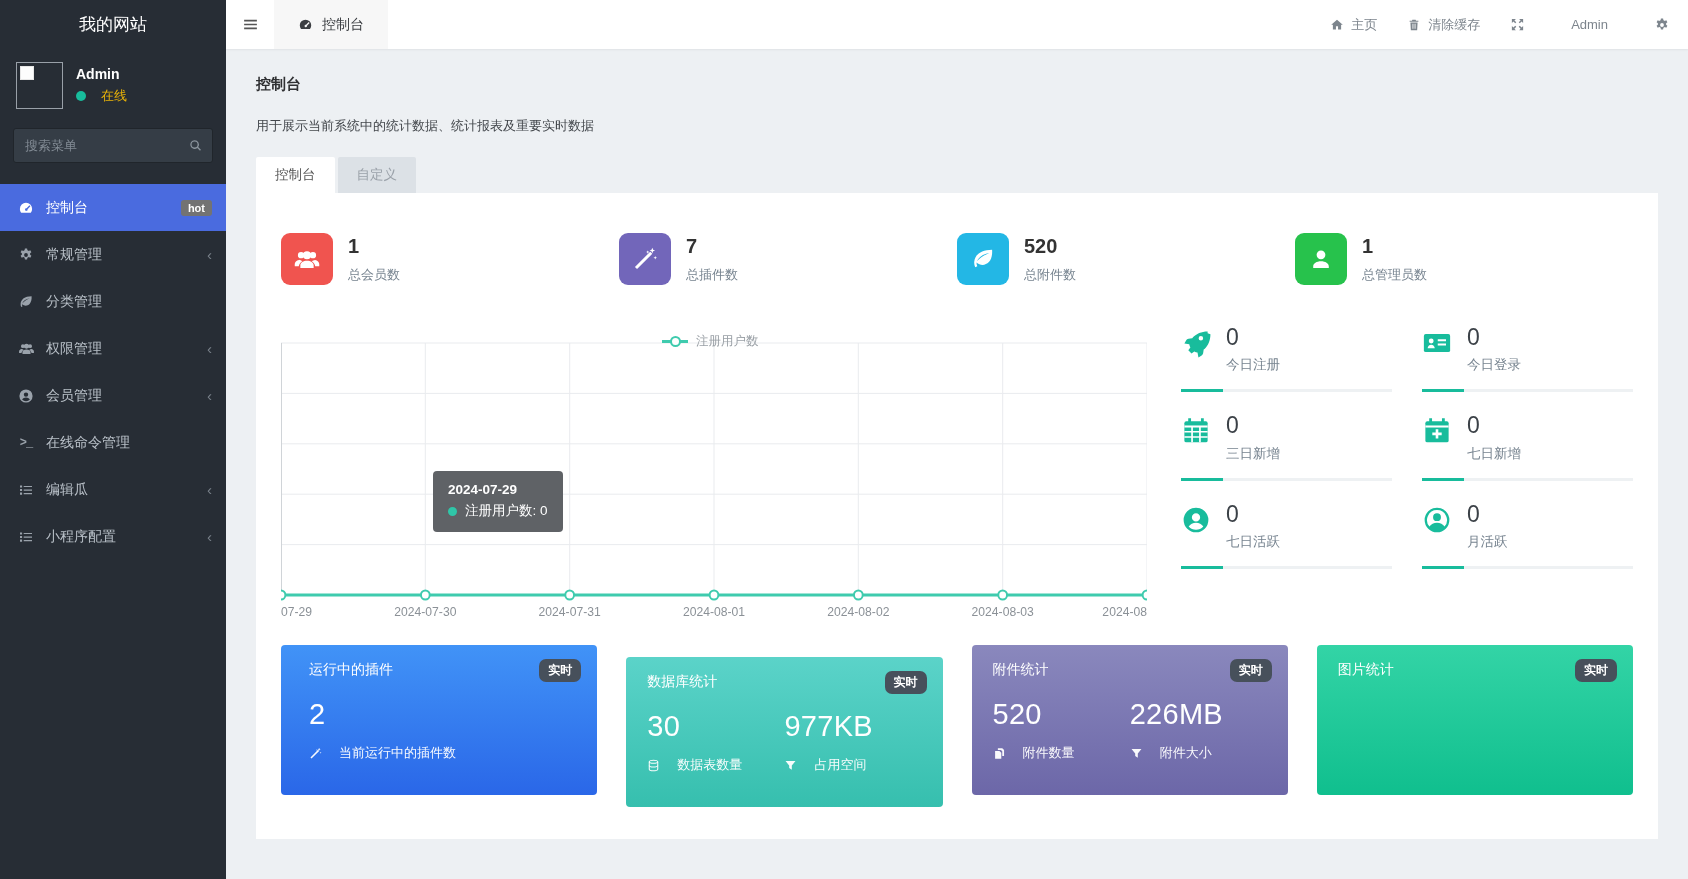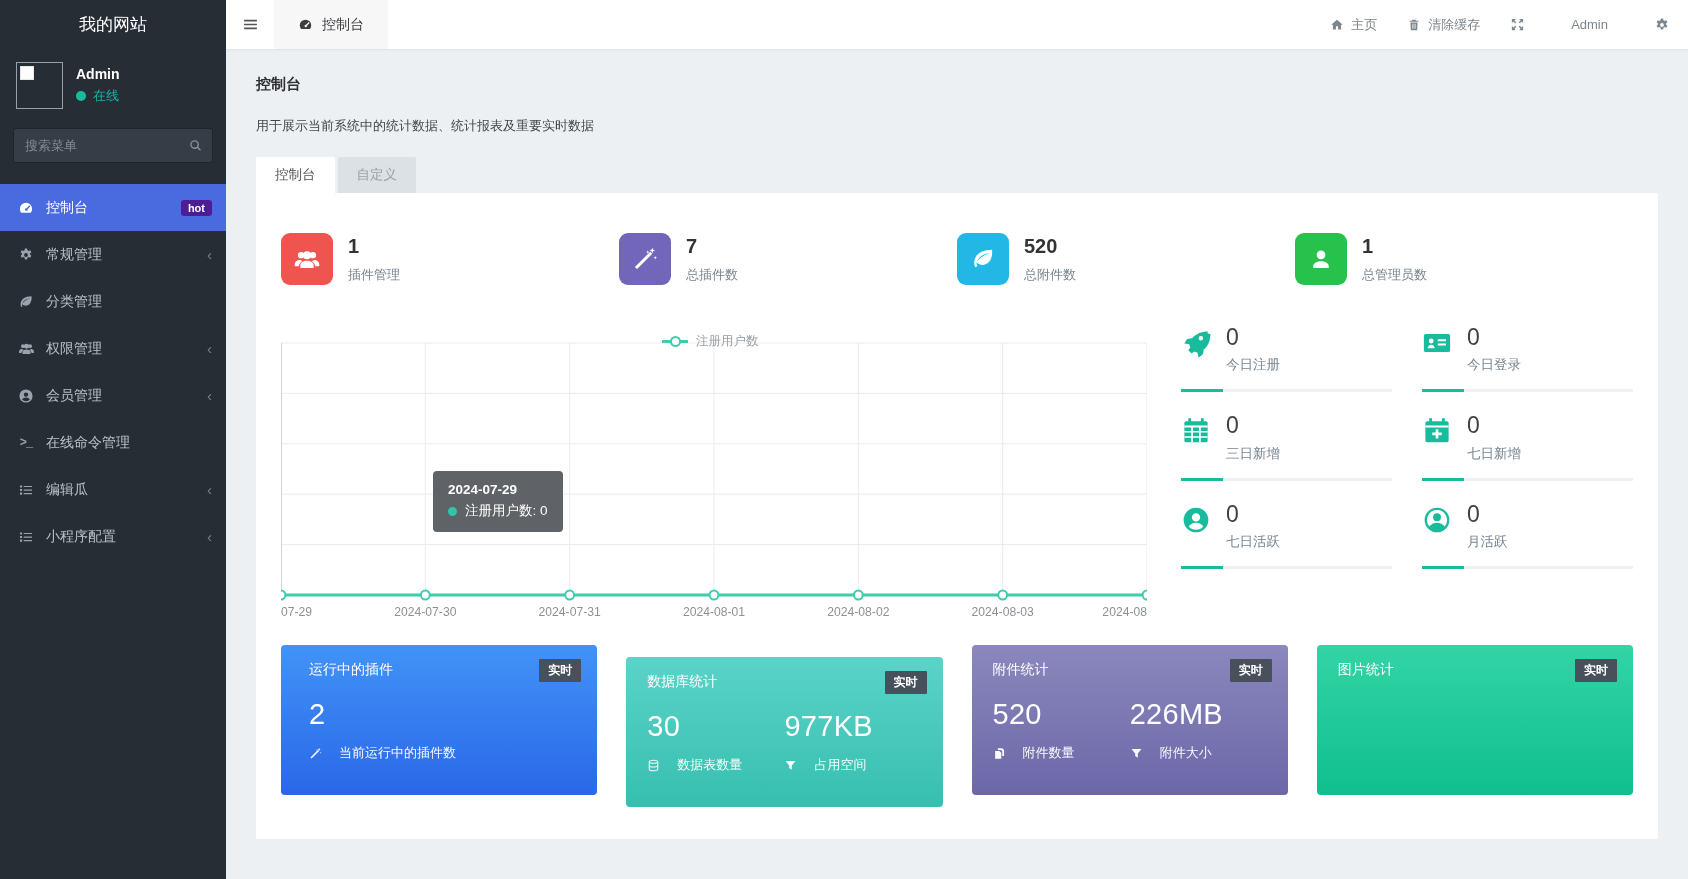--- a/index.html
+++ b/index.html
@@ -7,32 +7,32 @@
   body { font-family:"Liberation Sans","DejaVu Sans",sans-serif; display:flex; background:#edf0f3; color:#333; }
   svg.ic { display:block; }
 
   
   .sidebar { width:226px; flex-shrink:0; background:#272d35; color:#b9c0c8; display:flex; flex-direction:column; }
   .brand { height:49px; line-height:49px; text-align:center; color:#fff; font-size:17px; }
   .user-panel { display:flex; align-items:center; gap:13px; padding:13px 14px 15px 16px; }
   .avatar { width:47px; height:47px; border:1px solid #99a0a8; position:relative; flex-shrink:0; }
   .avatar::before { content:""; position:absolute; left:3px; top:3px; width:12px; height:12px; border:1px solid #e7e7e7; background:#fdfdfd; }
   .user-name { color:#fff; font-weight:bold; font-size:14px; margin-bottom:5px; }
-  .user-status { display:flex; align-items:center; gap:7px; color:#14b8a6; font-size:13px; }
+  .user-status { display:flex; align-items:center; gap:15px; color:#eab308; font-size:13px; }
   .dot { width:10px; height:10px; border-radius:50%; background:#18bc9c; }
   .search-box { margin:4px 13px 15px; position:relative; }
   .search-box input { width:100%; height:35px; background:#353d46; border:1px solid #20252b; border-radius:3px; color:#cfd4d9; padding:0 32px 0 11px; font-size:13px; font-family:inherit; outline:none; }
   .search-box input::placeholder { color:#828b94; }
   .search-box .mag { position:absolute; right:10px; top:10px; color:#8a939c; }
   .menu { list-style:none; margin-top:6px; }
   .menu-item { height:47px; display:flex; align-items:center; gap:11px; padding:0 14px 0 17px; font-size:14px; cursor:pointer; }
   .menu-item .mi-ico { width:18px; color:#9aa2ab; display:flex; justify-content:center; }
   .menu-item.active { background:#4a6bdf; color:#fff; }
   .menu-item.active .mi-ico { color:#fff; }
-  .badge-hot { margin-left:auto; background:#4c1d95; color:#fff; font-size:11px; font-weight:bold; padding:2px 7px; border-radius:3px; }
+  .badge-hot { margin-left:auto; background:#737373; color:#fff; font-size:11px; font-weight:bold; padding:2px 7px; border-radius:3px; }
   .badge-new { margin-left:auto; background:#ef5350; color:#fff; font-size:11px; font-weight:bold; padding:3px 8px; border-radius:10px; }
   .chev { margin-left:auto; color:#79818a; font-size:15px; line-height:1; }
   .term-glyph { font-family:"Liberation Mono","DejaVu Sans Mono",monospace; font-weight:bold; font-size:12px; letter-spacing:-1px; }
 
   
   .main { flex:1; display:flex; flex-direction:column; min-width:0; }
   .topbar { height:49px; background:#fff; display:flex; align-items:center; flex-shrink:0; box-shadow:0 1px 2px rgba(0,0,0,.06); position:relative; z-index:2; }
   .hamburger { width:48px; height:49px; display:flex; align-items:center; justify-content:center; color:#555; cursor:pointer; }
   .topbar-tab { height:49px; padding:0 24px; background:#f7f7f7; display:flex; align-items:center; gap:9px; color:#3c3f43; font-size:14px; cursor:pointer; }
   .topbar-right { margin-left:auto; display:flex; align-items:center; gap:30px; padding-right:18px; color:#7d858d; font-size:13px; }
@@ -76,21 +76,21 @@
   .mini-bar { margin-top:15px; height:3px; background:#eef1f3; position:relative; }
   .mini-bar::before { content:""; position:absolute; left:0; top:0; height:3px; width:42px; background:#18bc9c; }
 
   .cards-row { display:grid; grid-template-columns:repeat(4,1fr); gap:29px; }
   .card { height:150px; border-radius:4px; color:#fff; padding:16px 21px; position:relative; }
   .card-blue   { background:linear-gradient(180deg,#4193f7,#2a67e8);padding-left:28px; }
   .card-teal   { background:linear-gradient(180deg,#5bd3c9,#36bfae);margin-top:12px; }
   .card-purple { background:linear-gradient(180deg,#8a88bd,#6c67a8); }
   .card-green  { background:linear-gradient(180deg,#33d4a6,#10bf8e); }
   .card-title { font-size:14px; }
-  .card-badge { position:absolute; top:14px; right:16px; background:#47505b; font-size:12px; font-weight:bold; padding:3px 9px; border-radius:1px; }
+  .card-badge { position:absolute; top:14px; right:16px; background:#47505b; font-size:12px; font-weight:bold; padding:3px 9px; border-radius:7px; }
   .card-body { margin-top:19px; display:flex; }
   .metric { width:50%; }
   .metric.full { width:100%; }
   .metric-value { font-size:29px; font-weight:500; letter-spacing:.3px; }
   .metric-label { margin-top:13px; font-size:13px; display:flex; align-items:center; gap:17px; opacity:.96; }
 </style>
 </head>
 <body>
 
 <svg width="0" height="0" style="position:absolute">
@@ -331,21 +331,21 @@
 
       <div class="stats-row">
         <div class="stat">
           <div class="stat-icon" style="background:#f0544f">
               <svg class="ic" width="28" height="28">
                 <use href="#i-users"></use>
               </svg>
             </div>
           <div>
               <div class="stat-value">1</div>
-               <div class="stat-label">插件管理</div>
+               <div class="stat-label">总会员数</div>
             </div>
         </div>
         <div class="stat">
           <div class="stat-icon" style="background:#7266ba">
               <svg class="ic" width="26" height="26">
                 <use href="#i-wand"></use>
               </svg>
             </div>
           <div>
               <div class="stat-value">7</div>

